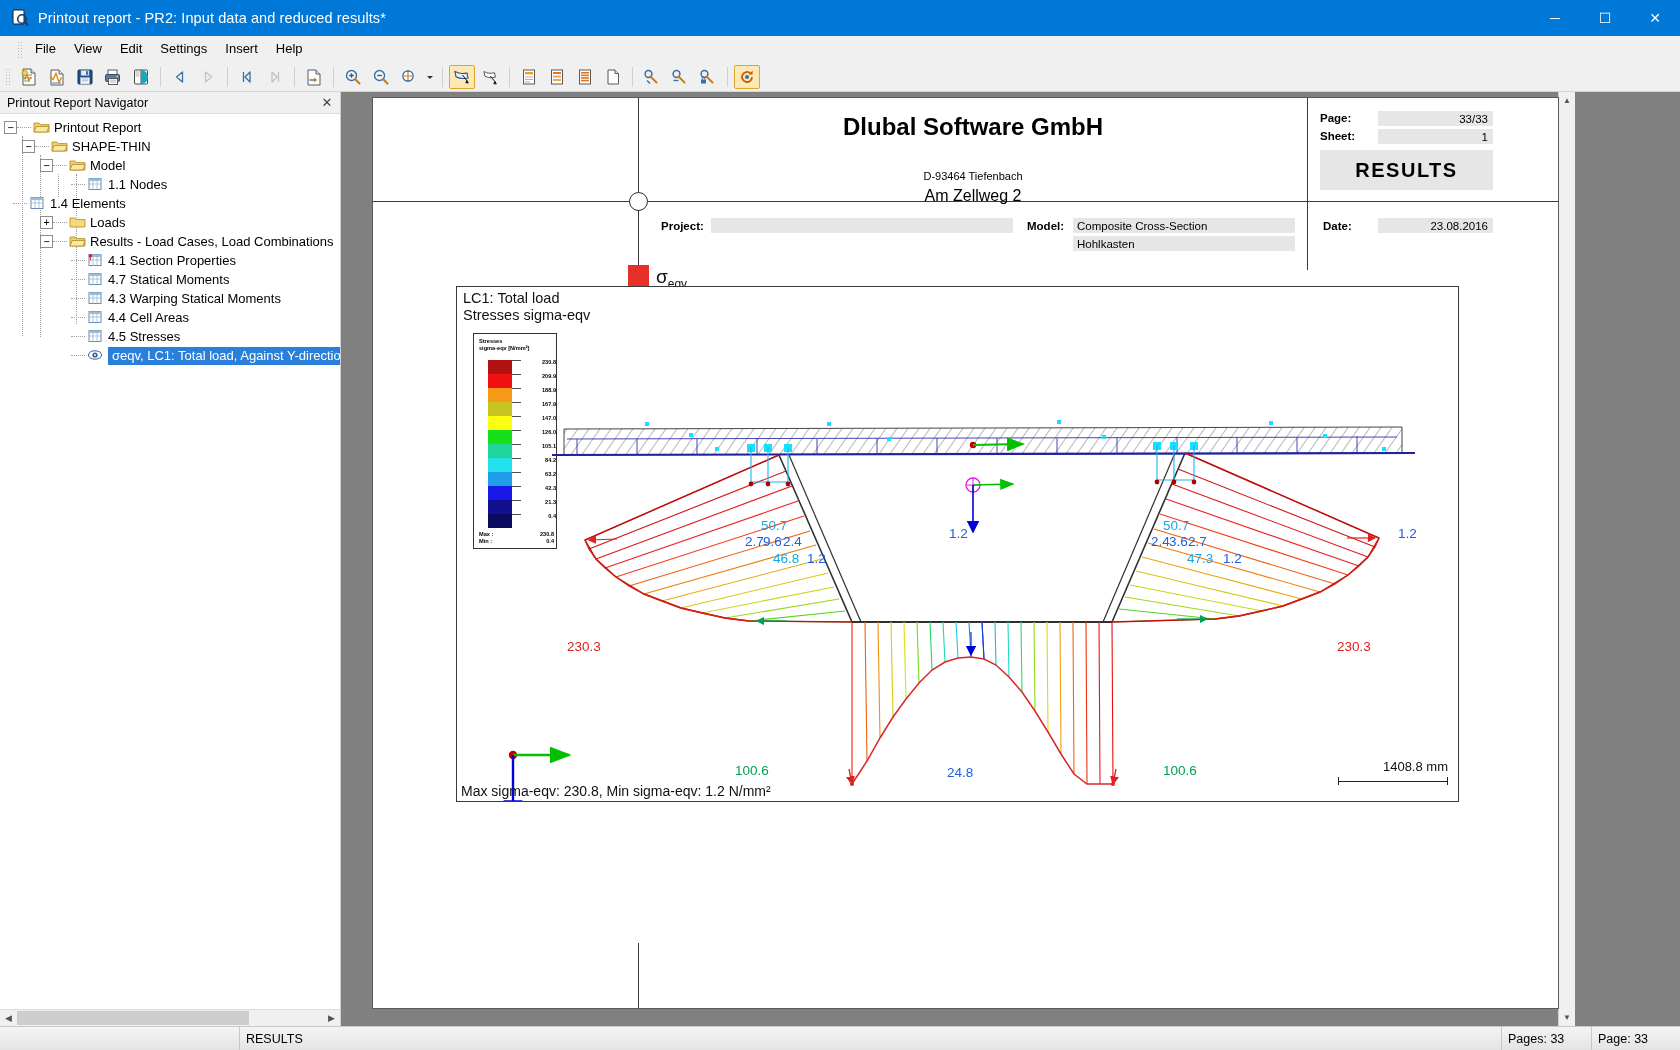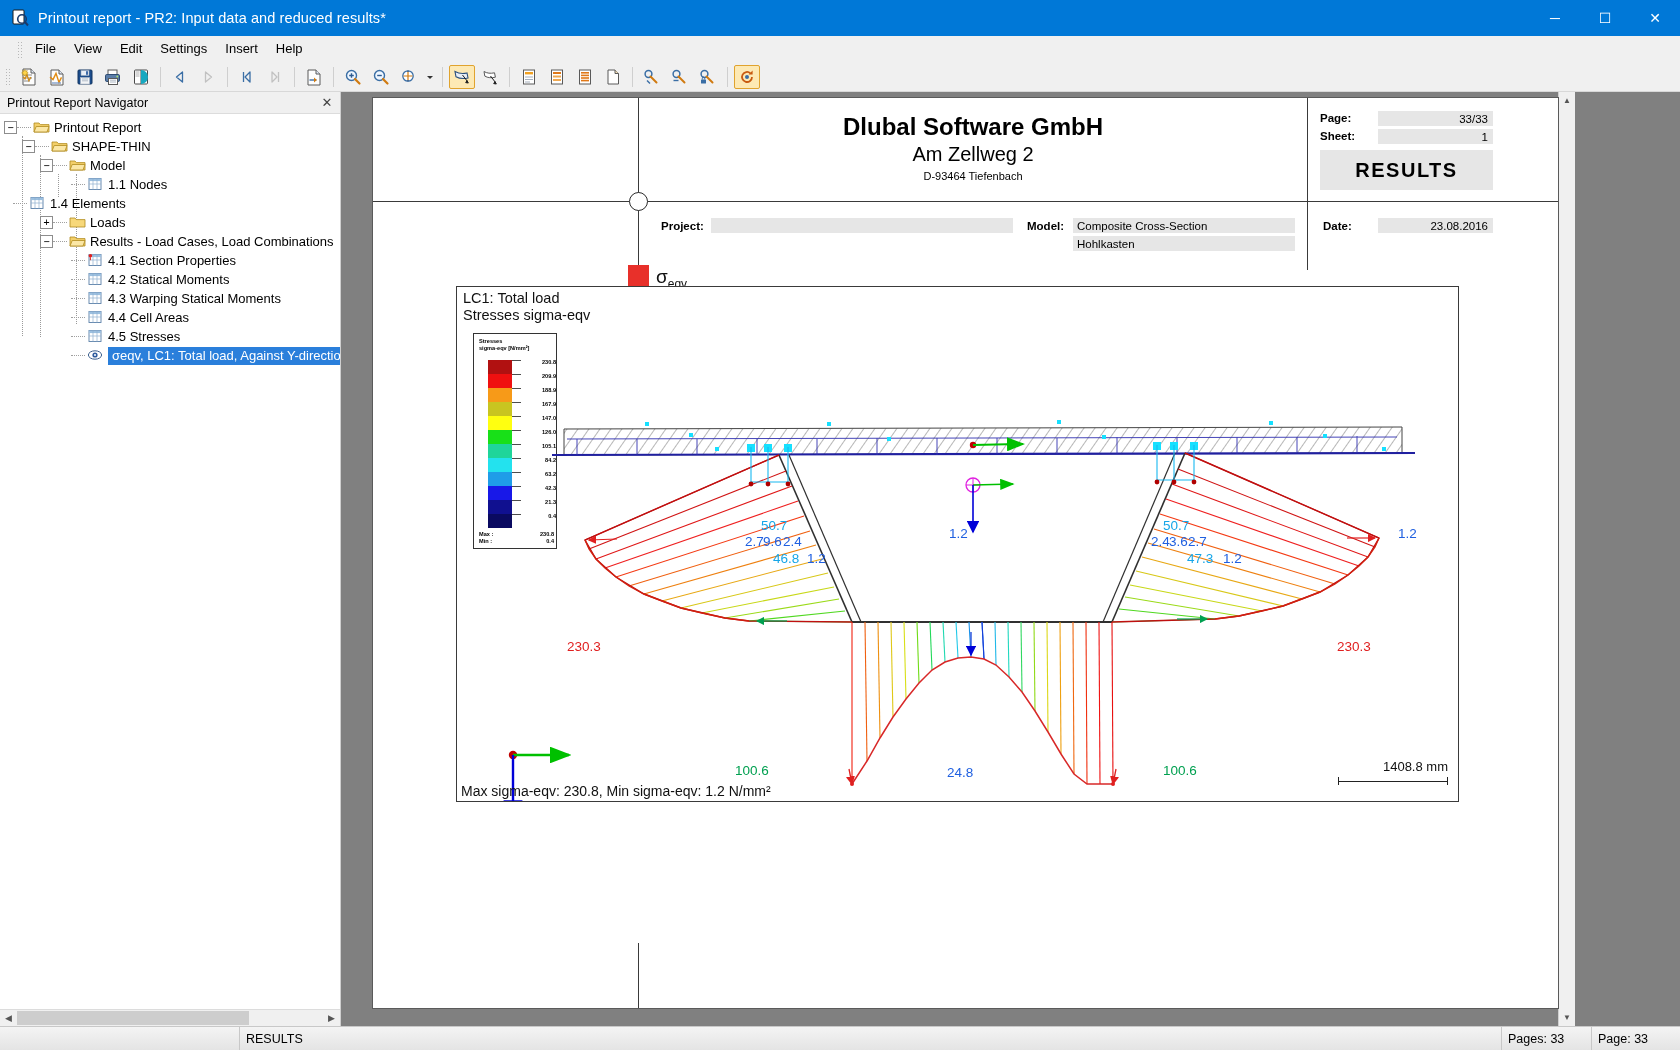--- a/index.html
+++ b/index.html
@@ -100,21 +100,21 @@
   
   .rpt { position:absolute; font-family:"Liberation Sans", sans-serif; color:#000; }
   #hdrline { position:absolute; left:83px; right:0px; top:103px; height:1px; background:#3a3a3a; }
   #hdrvert { position:absolute; left:265px; top:0px; width:1px; height:220px; background:#3a3a3a; }
   #hdrvert2 { position:absolute; left:934px; top:0px; width:1px; height:172px; background:#3a3a3a; }
   #hdrcircle { position:absolute; left:256px; top:94px; width:19px; height:19px;
       border:1.4px solid #2b2b2b; border-radius:50%; background:#fff; }
   #hdrleftline { position:absolute; left:0px; top:103px; width:84px; height:1px; background:#3a3a3a; }
 
   .co-name { font-size:24px; font-weight:bold; text-align:center; }
-  .co-addr { font-size:20px; text-align:center; }
+  .co-addr { font-size:16px; text-align:center;margin-top:44px; }
   .co-city { font-size:11px; text-align:center; }
 
   .fld { background:#e6e6e6; height:15px; display:flex; align-items:center; font-size:11.5px;text-align:center; }
   .fldlabel { font-size:11.5px; font-weight:bold; }
 
   #resultsbox { position:absolute; background:#e6e6e6; }
   #resultsbox .rtxt { font-size:20px; font-weight:bold; letter-spacing:1.5px; text-align:center; }
 
   
   #gfx { position:absolute; left:83px; top:188px; width:1003px; height:516px;
@@ -507,21 +507,21 @@
       <div class="trow" style="padding-left:58px">
         <span class="expspace"></span>
         <span class="dots"></span>
         <span class="ico">
           <svg width="17" height="14" viewBox="0 0 17 14">
               <rect x="2" y="1.5" width="12" height="11" fill="#fff" stroke="#5a7fa8" stroke-width=".9"></rect>
               <rect x="2" y="1.5" width="12" height="2.6" fill="#9cc0e0"></rect>
               <path d="M6 1.5v11M10 1.5v11M2 7h12" stroke="#8fb0cf" stroke-width=".7"></path>
             </svg>
         </span>
-        <span class="lbl">4.2 Statical Moments</span>
+        <span class="lbl">4.7 Statical Moments</span>
       </div>
 
       <div class="trow" style="padding-left:58px">
         <span class="expspace"></span>
         <span class="dots"></span>
         <span class="ico">
           <svg width="17" height="14" viewBox="0 0 17 14">
               <rect x="2" y="1.5" width="12" height="11" fill="#fff" stroke="#5a7fa8" stroke-width=".9"></rect>
               <rect x="2" y="1.5" width="12" height="2.6" fill="#9cc0e0"></rect>
               <path d="M6 1.5v11M10 1.5v11M2 7h12" stroke="#8fb0cf" stroke-width=".7"></path>

